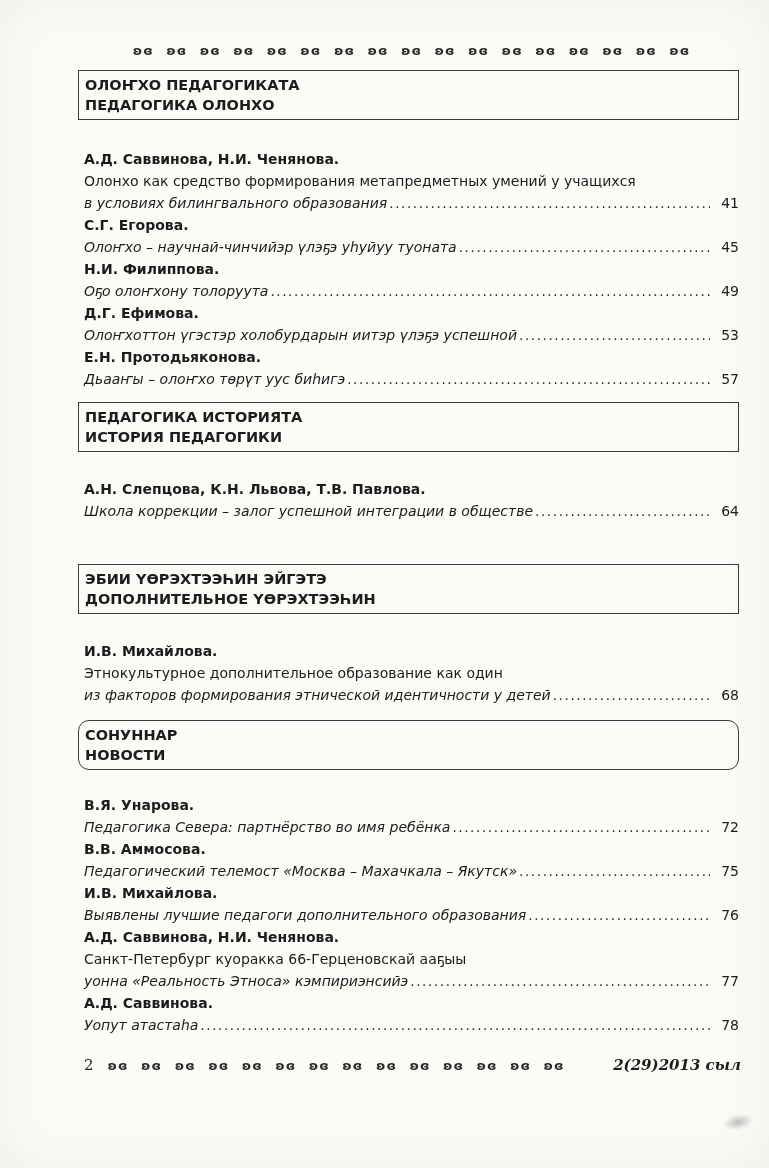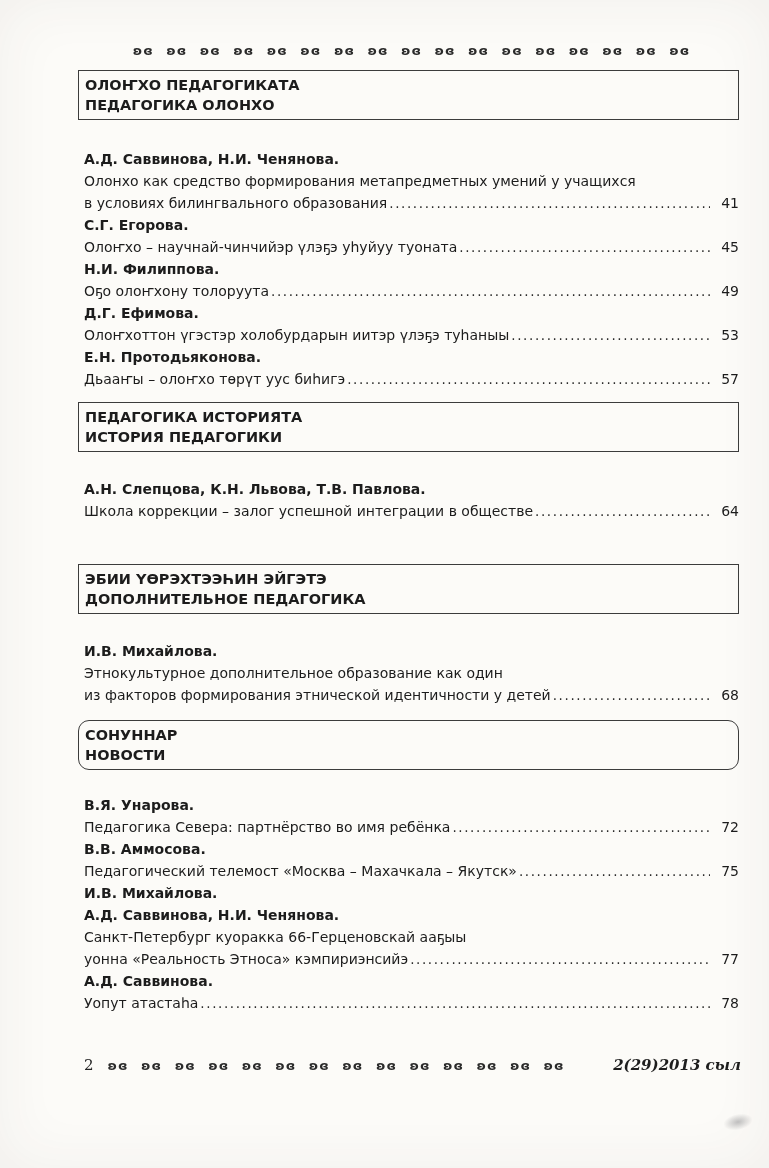--- a/index.html
+++ b/index.html
@@ -63,20 +63,21 @@
   .title-line {
     white-space: nowrap;
   }
   .toc-line {
     display: flex;
     align-items: baseline;
   }
   .toc-line .t {
     flex: 0 0 auto;
     white-space: nowrap;
+    font-style: italic;
   }
   .leader {
     flex: 1 1 auto;
     overflow: hidden;
     white-space: nowrap;
     min-width: 8px;
     margin: 0 3px 0 2px;
     color: #2b2b2b;
   }
   .leader::after {
@@ -161,21 +162,21 @@
       <div class="author">Н.И. Филиппова.</div>
       <div class="toc-line">
         <span class="t">Оҕо олоҥхону толоруута</span>
         <span class="leader"></span>
         <span class="pg">49</span>
       </div>
     </div>
     <div class="entry">
       <div class="author">Д.Г. Ефимова.</div>
       <div class="toc-line">
-        <span class="t">Олоҥхоттон үгэстэр холобурдарын иитэр үлэҕэ туһаныы</span>
+        <span class="t">Олоҥхоттон үгэстэр холобурдарын иитэр үлэҕэ успешной</span>
         <span class="leader"></span>
         <span class="pg">53</span>
       </div>
     </div>
     <div class="entry">
       <div class="author">Е.Н. Протодьяконова.</div>
       <div class="toc-line">
         <span class="t">Дьааҥы – олоҥхо төрүт уус биһигэ</span>
         <span class="leader"></span>
         <span class="pg">57</span>
@@ -194,21 +195,21 @@
       <div class="toc-line">
         <span class="t">Школа коррекции – залог успешной интеграции в обществе</span>
         <span class="leader"></span>
         <span class="pg">64</span>
       </div>
     </div>
   </div>
 
   <div class="section-box b3">
     <div class="box-line">ЭБИИ ҮӨРЭХТЭЭҺИН ЭЙГЭТЭ</div>
-    <div class="box-line">ДОПОЛНИТЕЛЬНОЕ ПЕДАГОГИКА</div>
+    <div class="box-line">ДОПОЛНИТЕЛЬНОЕ ҮӨРЭХТЭЭҺИН</div>
   </div>
 
   <div class="entries e3">
     <div class="entry">
       <div class="author">И.В. Михайлова.</div>
       <div class="title-line">Этнокультурное дополнительное образование как один</div>
       <div class="toc-line">
         <span class="t">из факторов формирования этнической идентичности у детей</span>
         <span class="leader"></span>
         <span class="pg">68</span>
@@ -233,20 +234,25 @@
     <div class="entry">
       <div class="author">В.В. Аммосова.</div>
       <div class="toc-line">
         <span class="t">Педагогический телемост «Москва – Махачкала – Якутск»</span>
         <span class="leader"></span>
         <span class="pg">75</span>
       </div>
     </div>
     <div class="entry">
       <div class="author">И.В. Михайлова.</div>
+      <div class="toc-line">
+        <span class="t">Выявлены лучшие педагоги дополнительного образования</span>
+        <span class="leader"></span>
+        <span class="pg">76</span>
+      </div>
     </div>
     <div class="entry">
       <div class="author">А.Д. Саввинова, Н.И. Ченянова.</div>
       <div class="title-line">Санкт-Петербург куоракка 66-Герценовскай ааҕыы</div>
       <div class="toc-line">
         <span class="t">уонна «Реальность Этноса» кэмпириэнсийэ</span>
         <span class="leader"></span>
         <span class="pg">77</span>
       </div>
     </div>

